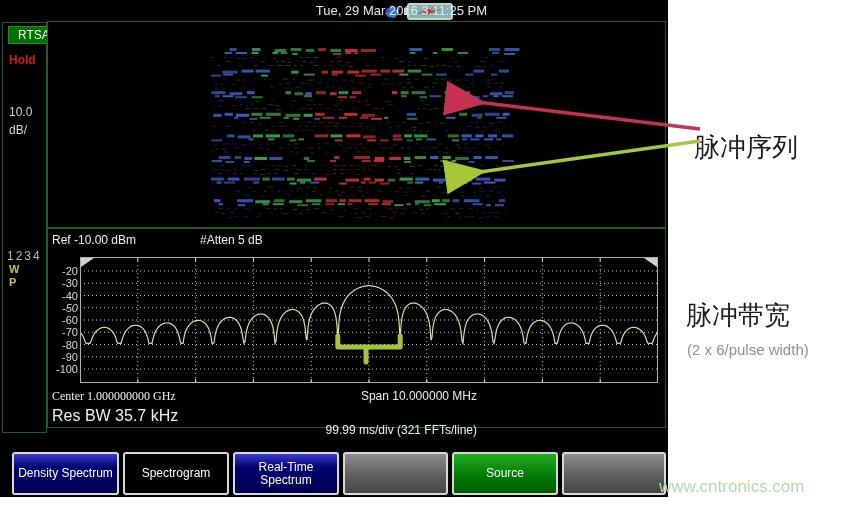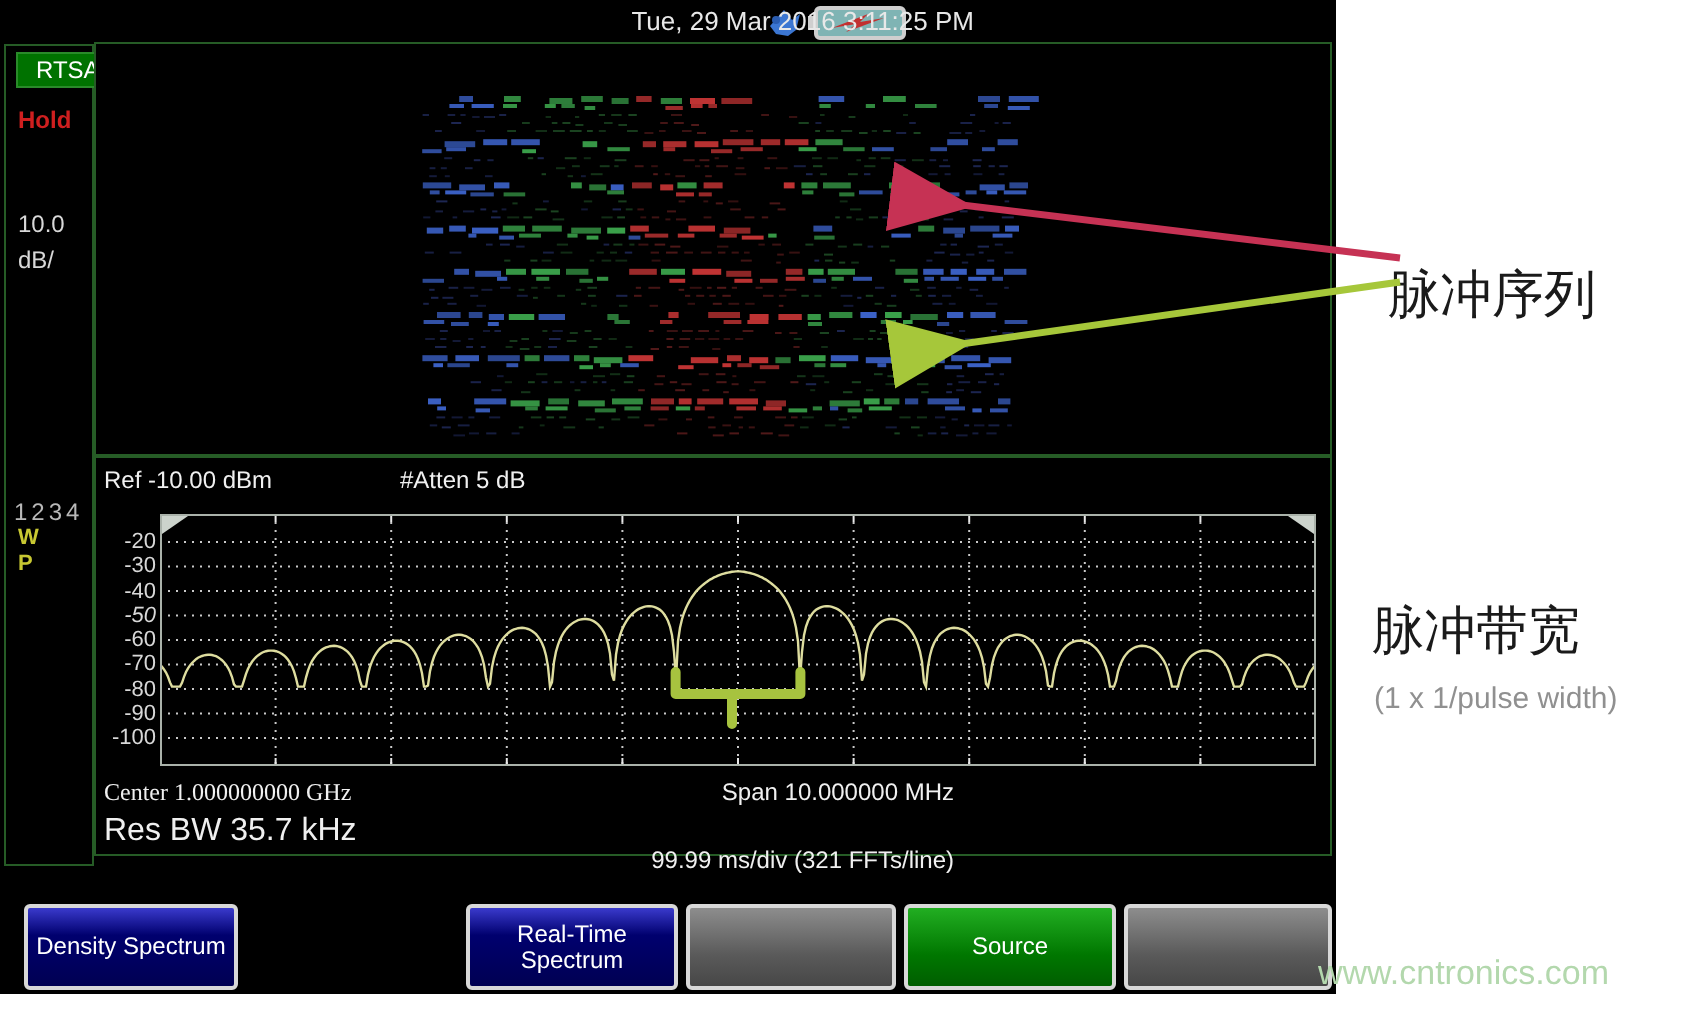--- a/index.html
+++ b/index.html
@@ -892,30 +892,31 @@
         <rect x="0.5" y="0.5" width="577" height="125" fill="none" stroke="#aab2aa" stroke-width="1"></rect>
       </svg>
 
     <div class="centertext">Center 1.000000000 GHz</div>
     <div class="resbwtext">Res BW 35.7 kHz</div>
     <div class="spantext">Span 10.000000 MHz</div>
     <div class="sweeptext">99.99 ms/div (321 FFTs/line)</div>
 
     <div class="softkeys" id="softkeys">
         <div class="softkey sk-blue" style="left: 12px; width: 107px;">Density Spectrum</div>
+        <div class="softkey sk-black" style="left: 123px; width: 106px;">Spectrogram</div>
         <div class="softkey sk-blue" style="left: 233px; width: 106px;">Real-Time Spectrum</div>
         <div class="softkey sk-gray" style="left: 343px; width: 105px;"></div>
         <div class="softkey sk-green" style="left: 452px; width: 106px;">Source</div>
         <div class="softkey sk-gray" style="left: 562px; width: 104px;"></div>
       </div>
   </div>
 
   <div class="ann-pulse-train">脉冲序列</div>
   <div class="ann-pulse-bw">脉冲带宽</div>
-  <div class="ann-pulse-bw-sub">(1 x 1/pulse width)</div>
+  <div class="ann-pulse-bw-sub">(2 x 6/pulse width)</div>
   <div class="watermark">www.cntronics.com</div>
 
   <svg class="overlay" id="arrows-svg" width="846" height="509" viewBox="0 0 846 509">
     <defs>
       <marker id="ah-red" markerWidth="12" markerHeight="10" refX="10" refY="5" orient="auto">
         <polygon points="12,0 0,5 12,10" fill="#c63254"></polygon>
         </marker>
       <marker id="ah-grn" markerWidth="12" markerHeight="10" refX="10" refY="5" orient="auto">
         <polygon points="12,0 0,5 12,10" fill="#a6c73a"></polygon>
         </marker>

